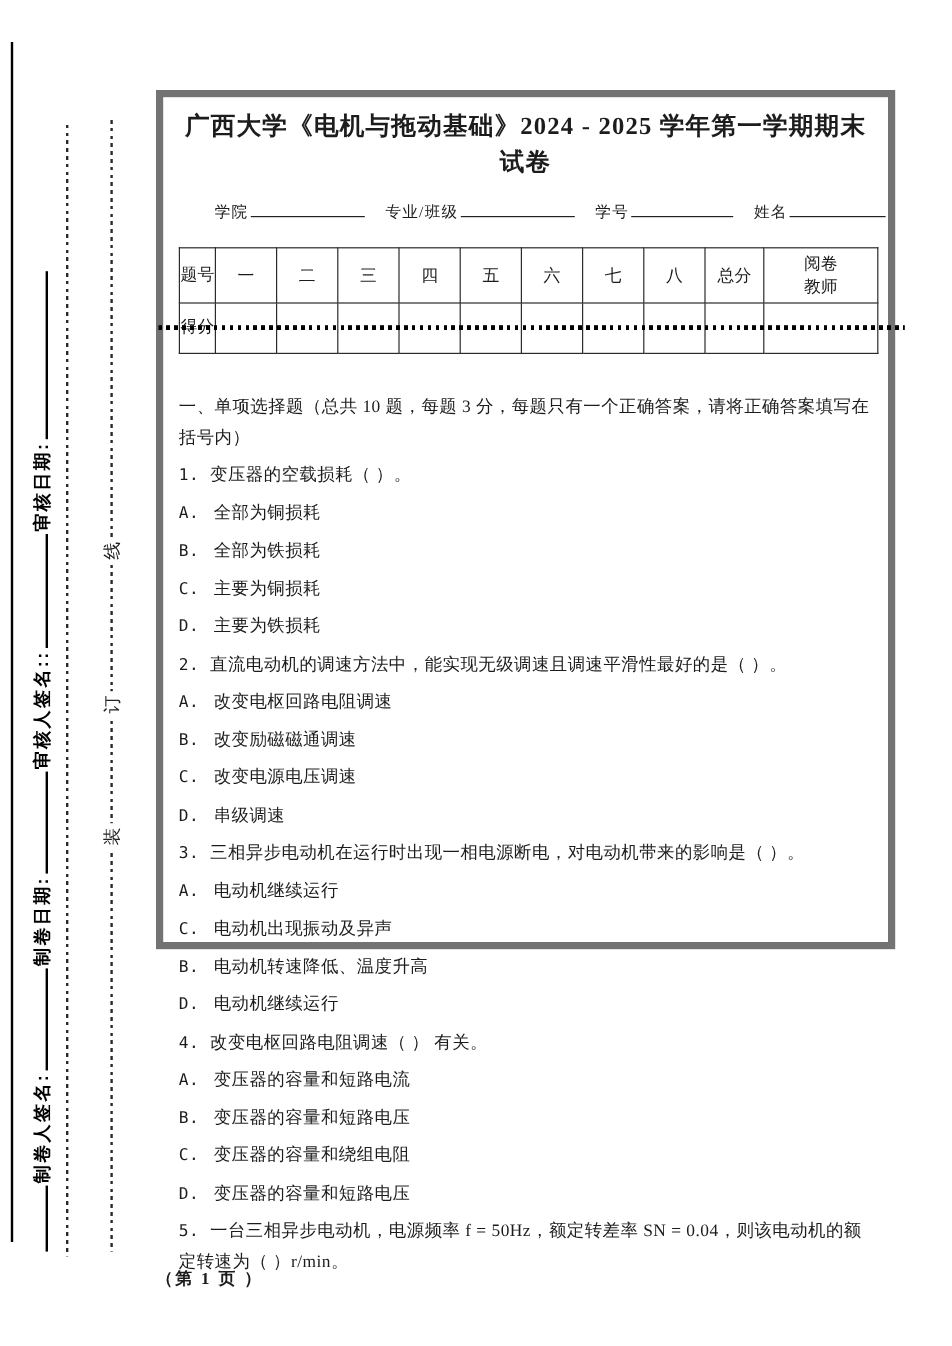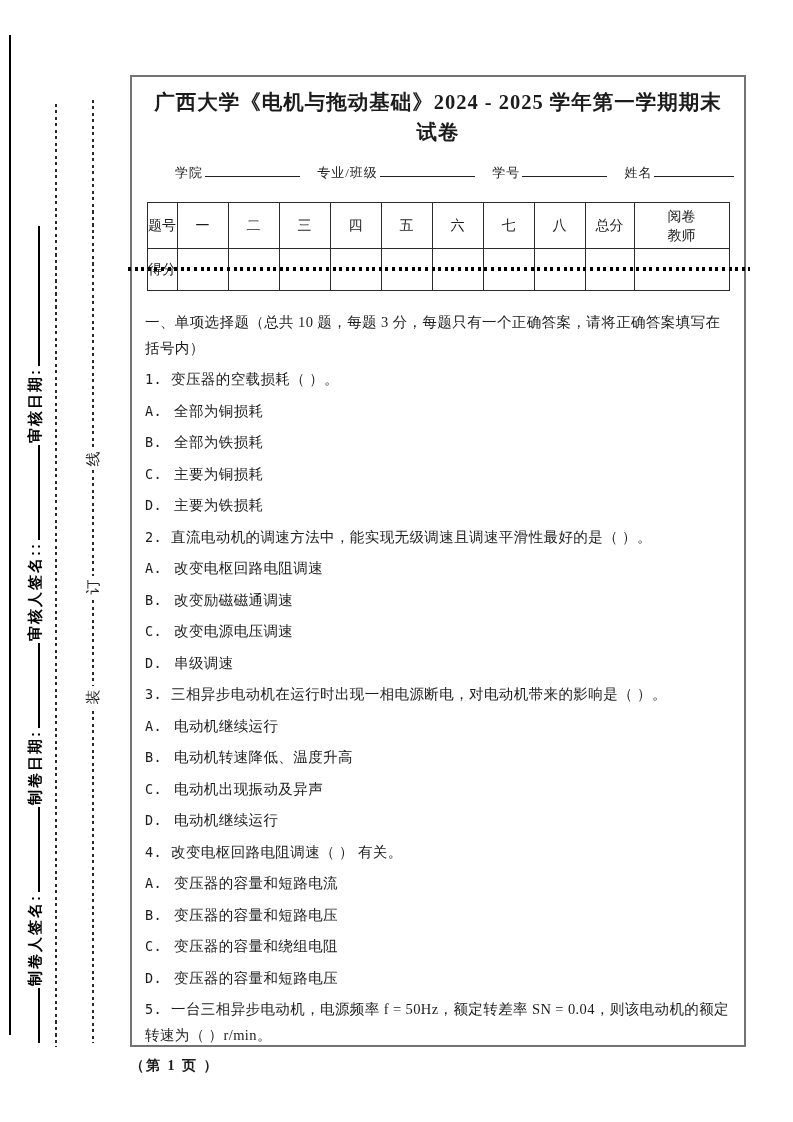--- a/index.html
+++ b/index.html
@@ -15,42 +15,42 @@
   .bind-char{position:absolute;left:82px;width:22px;height:22px;z-index:3;background:#fff;
              display:flex;align-items:center;justify-content:center;
              font:15px "Liberation Serif",serif;color:#222;transform:rotate(-90deg);}
   .margin-strip{position:absolute;left:-413px;top:581px;width:900px;height:28px;
                 transform:rotate(-90deg);white-space:nowrap;
                 font:bold 15px "Liberation Sans","DejaVu Sans",sans-serif;letter-spacing:2px;color:#000;}
   .margin-strip .blank{display:inline-block;height:15px;border-bottom:2px solid #000;margin:0 2px;}
   .w55{width:55px}.w85{width:85px}.w95{width:95px}.w140{width:140px}
 
   
-  .exam-box{position:absolute;left:130px;top:75px;width:616px;height:972px;
-            border:2px solid #737373;box-sizing:border-box;padding:6px 13px 0 13px;}
+  .exam-box{position:absolute;left:130px;top:75px;width:616px;height:716px;
+            border:6px solid #737373;box-sizing:border-box;padding:6px 13px 0 13px;}
   .exam-title{margin:4px 0 0 0;text-align:center;font-size:20.5px;font-weight:600;
               letter-spacing:1px;line-height:30px;}
   .fields-row{margin:16px 0 0 30px;font-size:13px;white-space:nowrap;}
   .fields-row .fgroup{margin-right:14px;}
   .fields-row .flabel{letter-spacing:1px;}
   .fields-row .fline{display:inline-block;height:13px;border-bottom:1.5px solid #222;margin-left:2px;}
   .fl95{width:95px}.fl95b{width:95px}.fl85{width:85px}.fl80{width:80px}
 
   table.score{border-collapse:collapse;table-layout:fixed;width:582px;margin:20px auto 0 auto;}
   table.score td{border:1.5px solid #2b2b2b;text-align:center;vertical-align:middle;
                  font-size:14px;padding:0;}
   table.score tr.hrow td{height:45px;}
   table.score tr.srow td{height:41px;}
   td.corner{width:30px;word-break:break-all;line-height:19px;font-size:13.5px;padding:2px 0;}
   td.grader{line-height:19px;font-size:13.5px;}
 
   .dots-sep{position:absolute;left:-4px;top:190px;height:4px;width:622px;
             background:repeating-linear-gradient(to right,#000 0 3px,transparent 3px 6.6px);}
 
-  .body-text{margin-top:19px;font-size:14.5px;letter-spacing:0.4px;}
+  .body-text{margin-top:32px;font-size:14.5px;letter-spacing:0.4px;}
   .body-text p{margin:0 0 6px 0;line-height:25.5px;}
   .qnum,.olabel{font-family:"DejaVu Sans Mono","Liberation Mono",monospace;font-size:13.5px;}
   .qnum{margin-right:9px;}
   .olabel{margin-right:12px;}
 
   .page-footer{position:absolute;left:130px;top:1057px;width:616px;text-align:left;
                font-size:14px;font-weight:bold;letter-spacing:2px;}
 </style>
 </head>
 <body>
@@ -137,22 +137,22 @@
         <p><span class="qnum">2.</span><span>直流电动机的调速方法中，能实现无级调速且调速平滑性最好的是（  ）。</span></p>
         <p><span class="olabel">A.</span><span>改变电枢回路电阻调速</span></p>
         <p><span class="olabel">B.</span><span>改变励磁磁通调速</span></p>
         <p><span class="olabel">C.</span><span>改变电源电压调速</span></p>
         <p><span class="olabel">D.</span><span>串级调速</span></p>
       </div>
 
       <div>
         <p><span class="qnum">3.</span><span>三相异步电动机在运行时出现一相电源断电，对电动机带来的影响是（  ）。</span></p>
         <p><span class="olabel">A.</span><span>电动机继续运行</span></p>
+        <p><span class="olabel">C.</span><span>电动机出现振动及异声</span></p>
         <p><span class="olabel">B.</span><span>电动机转速降低、温度升高</span></p>
-        <p><span class="olabel">C.</span><span>电动机出现振动及异声</span></p>
         <p><span class="olabel">D.</span><span>电动机继续运行</span></p>
       </div>
 
       <div>
         <p><span class="qnum">4.</span><span>改变电枢回路电阻调速（  ） 有关。</span></p>
         <p><span class="olabel">A.</span><span>变压器的容量和短路电流</span></p>
         <p><span class="olabel">B.</span><span>变压器的容量和短路电压</span></p>
         <p><span class="olabel">C.</span><span>变压器的容量和绕组电阻</span></p>
         <p><span class="olabel">D.</span><span>变压器的容量和短路电压</span></p>
       </div>

